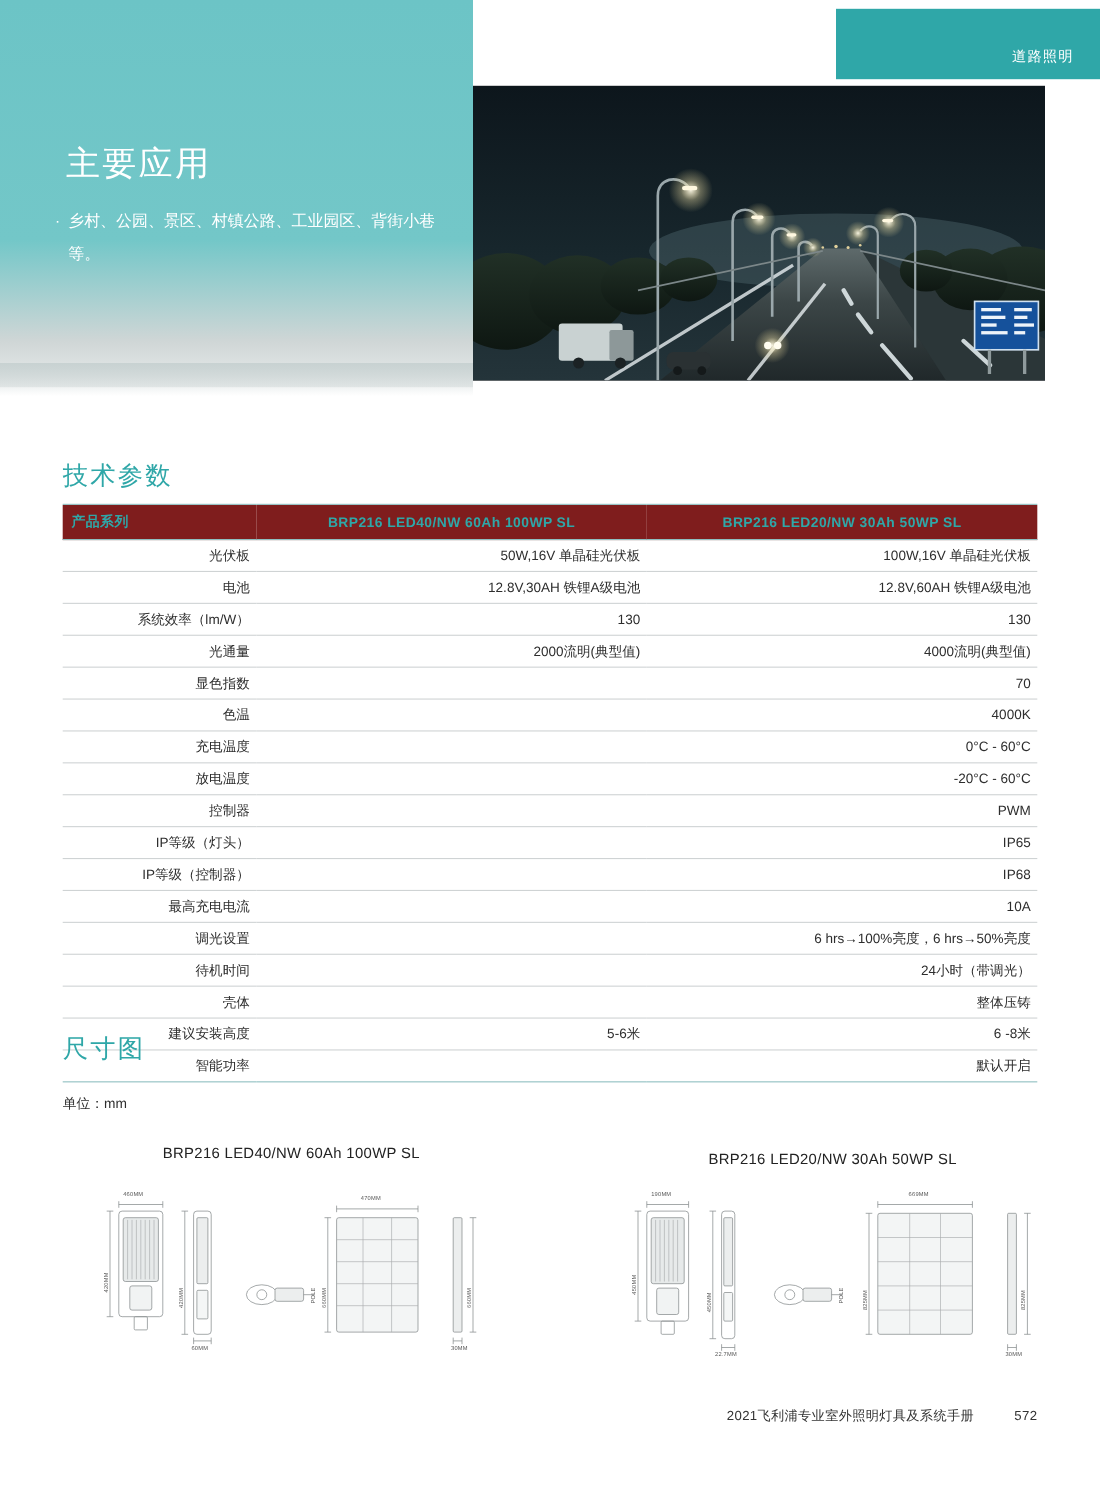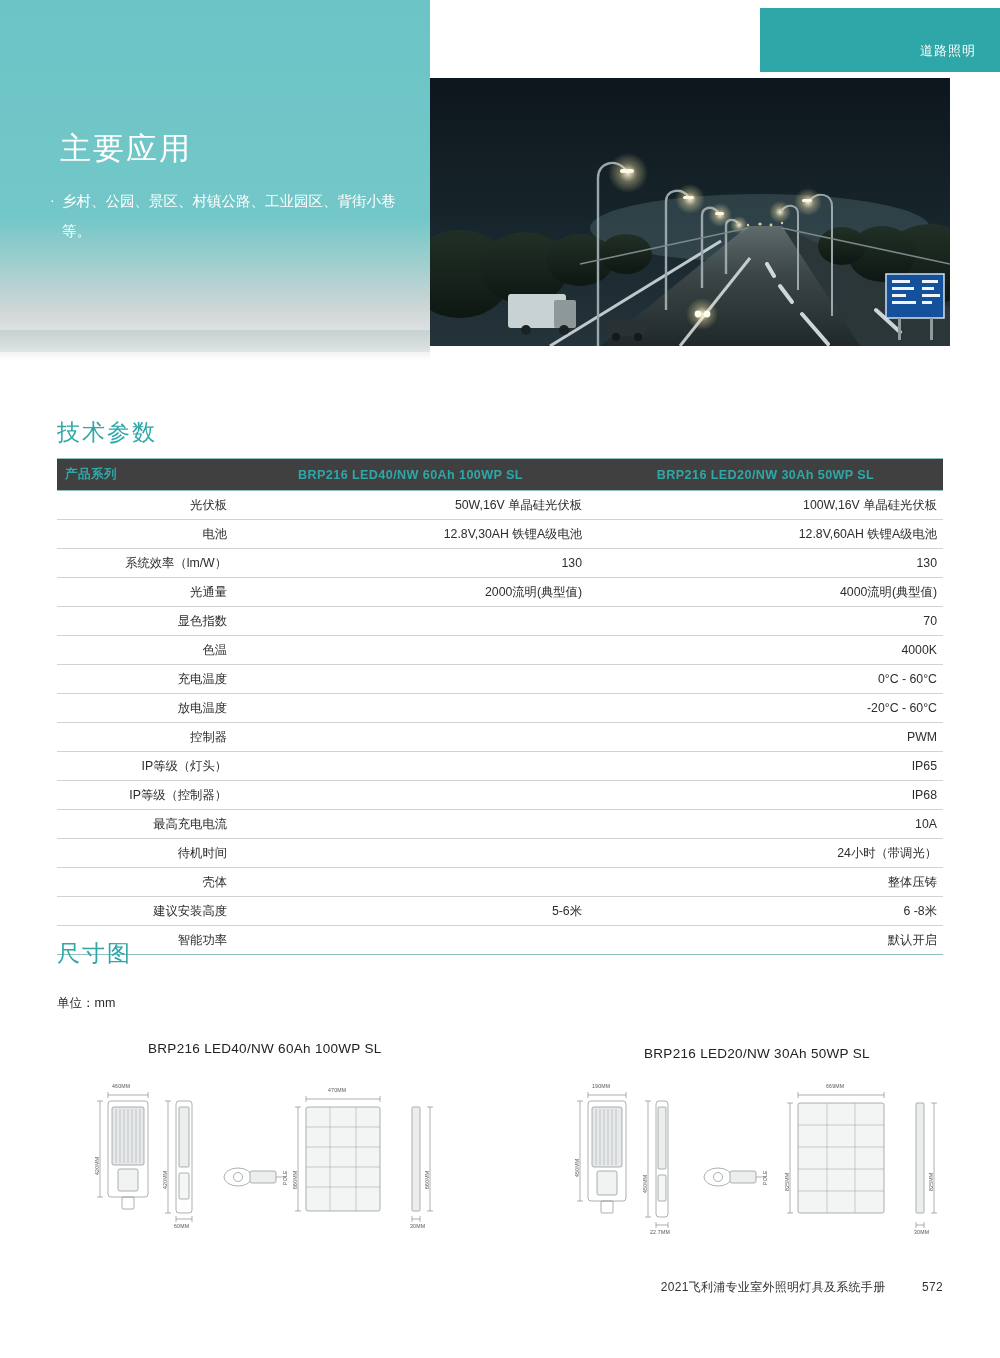--- a/index.html
+++ b/index.html
@@ -100,21 +100,21 @@
     font-size: 12.3px;
     color: #2d2d2d;
   }
   .spec-table col.c0 { width: 176px; }
   .spec-table col.c1 { width: 355px; }
   .spec-table col.c2 { width: 355px; }
   .spec-table tr { border-bottom: 1px solid #cfd3d4; }
   .spec-table thead tr {
     border-top: 1px solid #8fbfc0;
     border-bottom: 1px solid #8fbfc0;
-    background: #404040;
+    background: #7f1d1d;
   }
   .spec-table th {
     color: #2fa7a8;
     font-weight: bold;
     text-align: center;
     padding: 7px 6px;
     font-size: 12.6px;
     letter-spacing: .4px;
   }
   .spec-table th.label { text-align: left; padding-left: 8px; }
@@ -387,20 +387,24 @@
       </tr>
       <tr>
         <td class="label">IP等级（控制器）</td>
         <td colspan="2">IP68</td>
       </tr>
       <tr>
         <td class="label">最高充电电流</td>
         <td colspan="2">10A</td>
       </tr>
       <tr>
+        <td class="label">调光设置</td>
+        <td colspan="2">6 hrs→100%亮度，6 hrs→50%亮度</td>
+      </tr>
+      <tr>
         <td class="label">待机时间</td>
         <td colspan="2">24小时（带调光）</td>
       </tr>
       <tr>
         <td class="label">壳体</td>
         <td colspan="2">整体压铸</td>
       </tr>
       <tr>
         <td class="label">建议安装高度</td>
         <td>5-6米</td>

